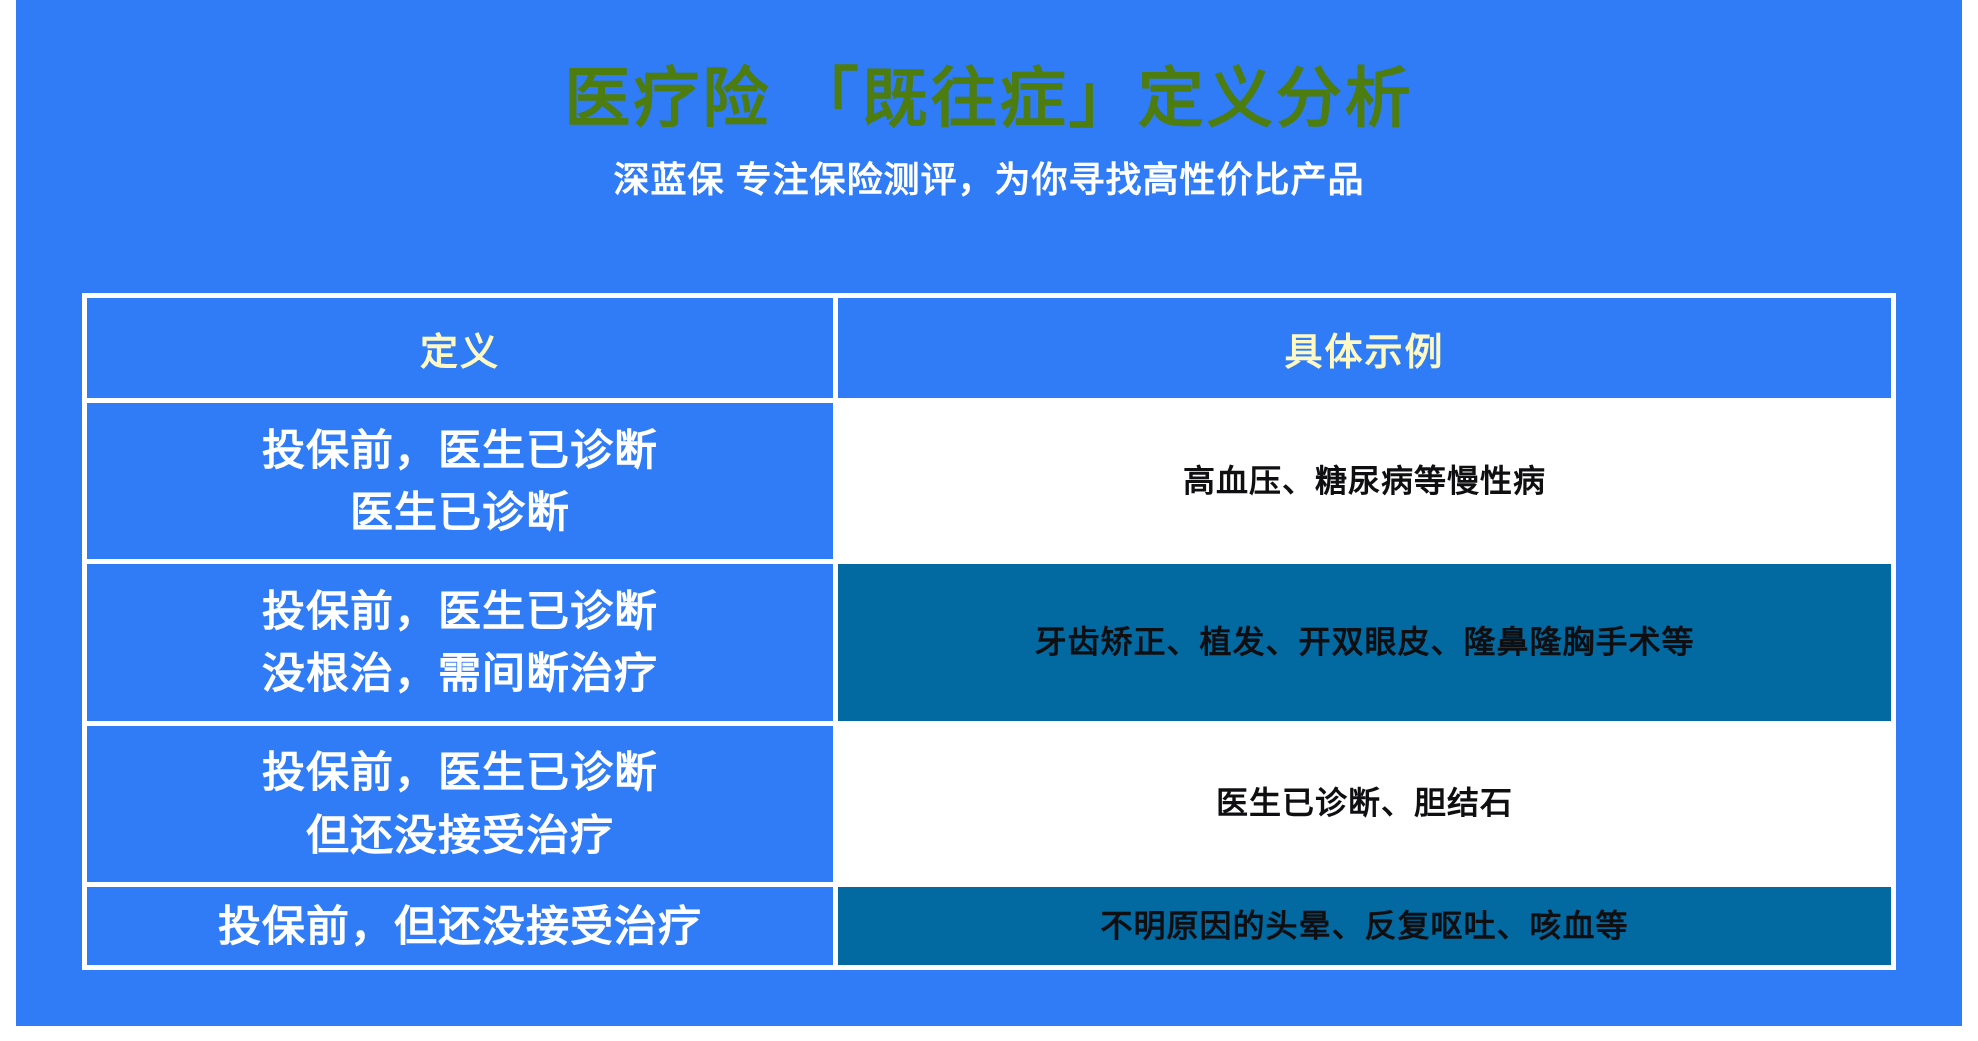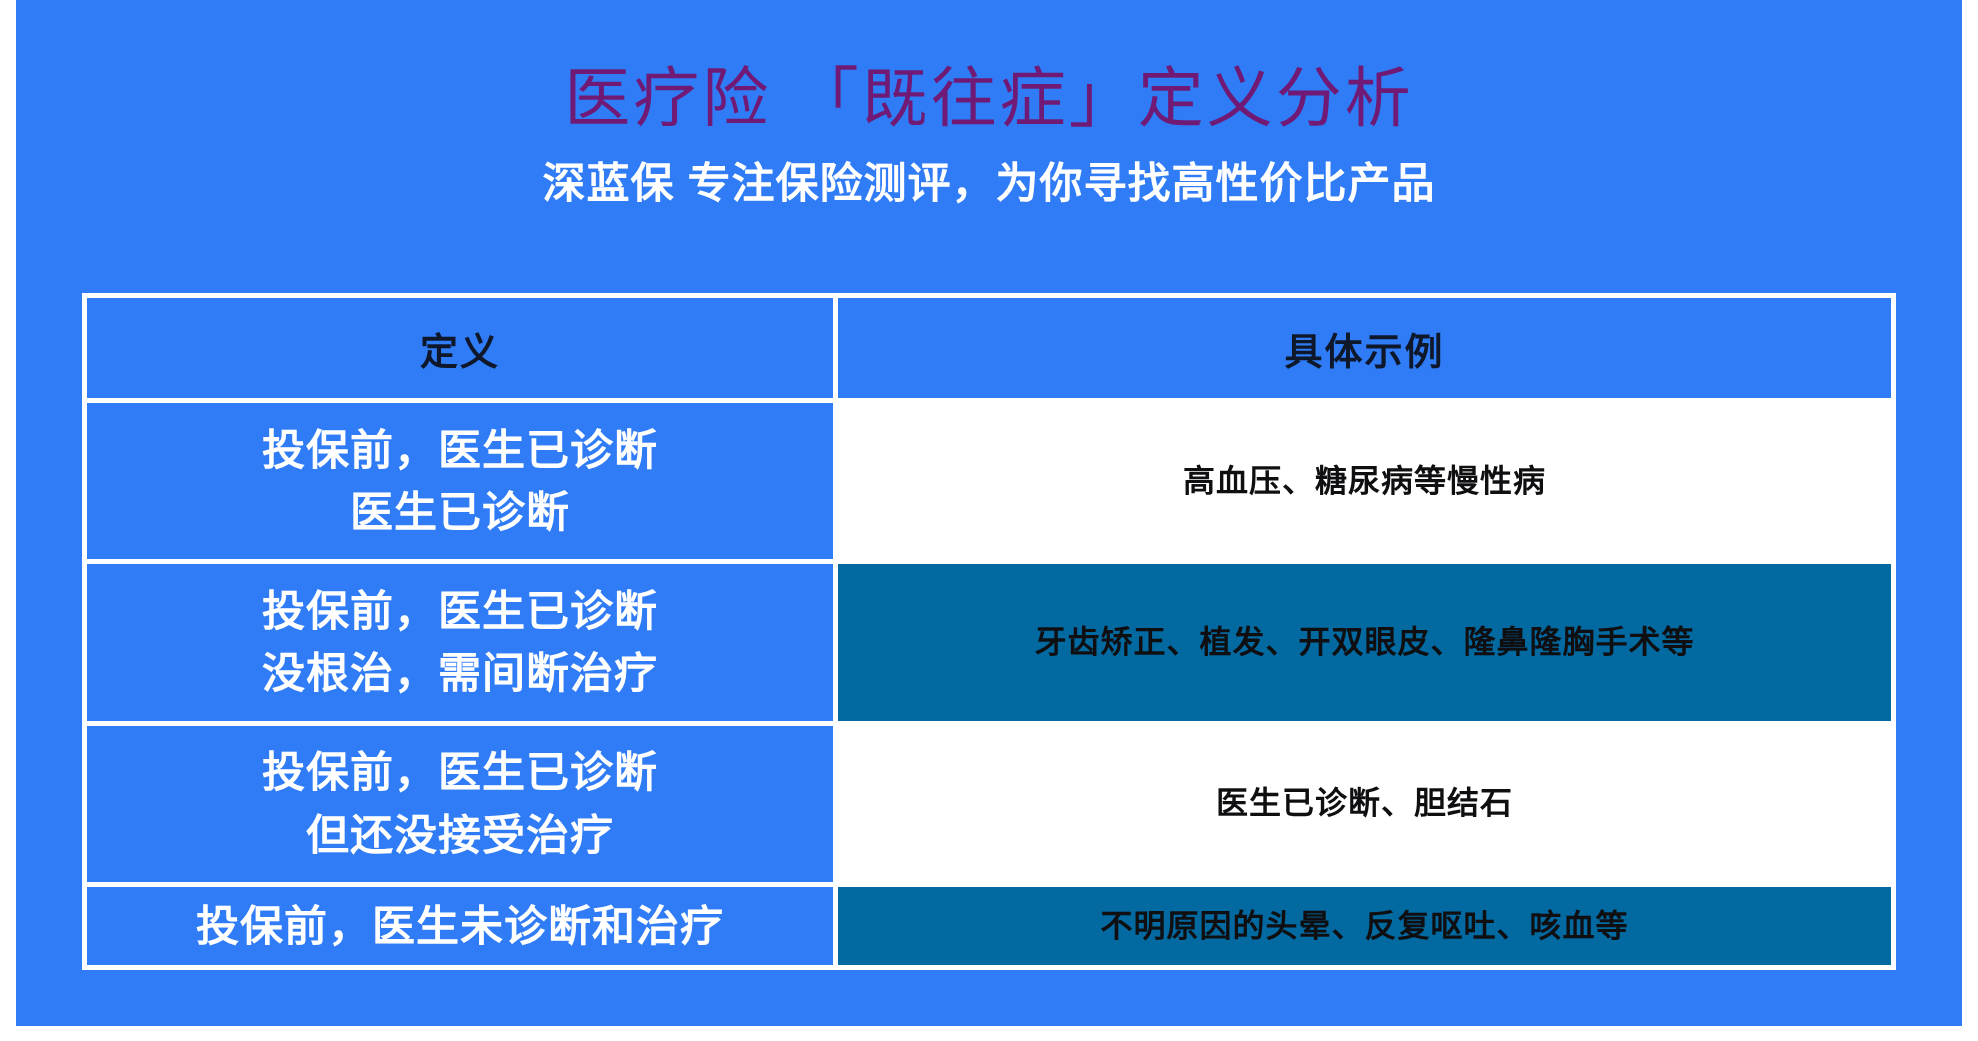--- a/index.html
+++ b/index.html
@@ -32,31 +32,31 @@
     width: 1946px;
     height: 290px;
     display: flex;
     flex-direction: column;
     align-items: center;
     justify-content: flex-start;
     box-sizing: border-box;
     padding-top: 62px;
   }
   .poster-title {
-    color: #701a75;
+    color: #4d7c0f;
     font-size: 66px;
-    font-weight: normal;
+    font-weight: bold;
     letter-spacing: 3px;
     line-height: 1.12;
     text-align: center;
     white-space: nowrap;
   }
   .poster-subtitle {
     color: #ffffff;
-    font-size: 43px;
+    font-size: 36px;
     font-weight: bold;
     letter-spacing: 1px;
     line-height: 1.2;
     text-align: center;
     margin-top: 22px;
     white-space: nowrap;
   }
 
   
   .watermark {
@@ -121,21 +121,21 @@
   table.defn-table col.c-right { width: 58.5%; }
 
   .defn-table th,
   .defn-table td {
     padding: 0;
     vertical-align: middle;
     text-align: center;
   }
   .th-left, .th-right {
     background: #2f7cf6;
-    color: #0f172a;
+    color: #fef9c3;
     font-size: 38px;
     font-weight: bold;
     letter-spacing: 2px;
     height: 100px;
     border-bottom: 5px solid #ffffff;
     margin-top: 20px;
   }
   .th-left { border-right: 5px solid #ffffff; }
 
   .cell-def {
@@ -233,21 +233,21 @@
             <span class="def-line">投保前，医生已诊断</span>
             <span class="def-line">但还没接受治疗</span>
           </td>
           <td class="cell-ex tint-white">
             <span>医生已诊断、胆结石</span>
           </td>
         </tr>
 
         <tr class="last-row">
           <td class="cell-def">
-            <span class="def-line">投保前，医生未诊断和治疗</span>
+            <span class="def-line">投保前，但还没接受治疗</span>
           </td>
           <td class="cell-ex tint-blue">
             <span>不明原因的头晕、反复呕吐、咳血等</span>
           </td>
         </tr>
 
       </tbody>
     </table>
   </div>
 

